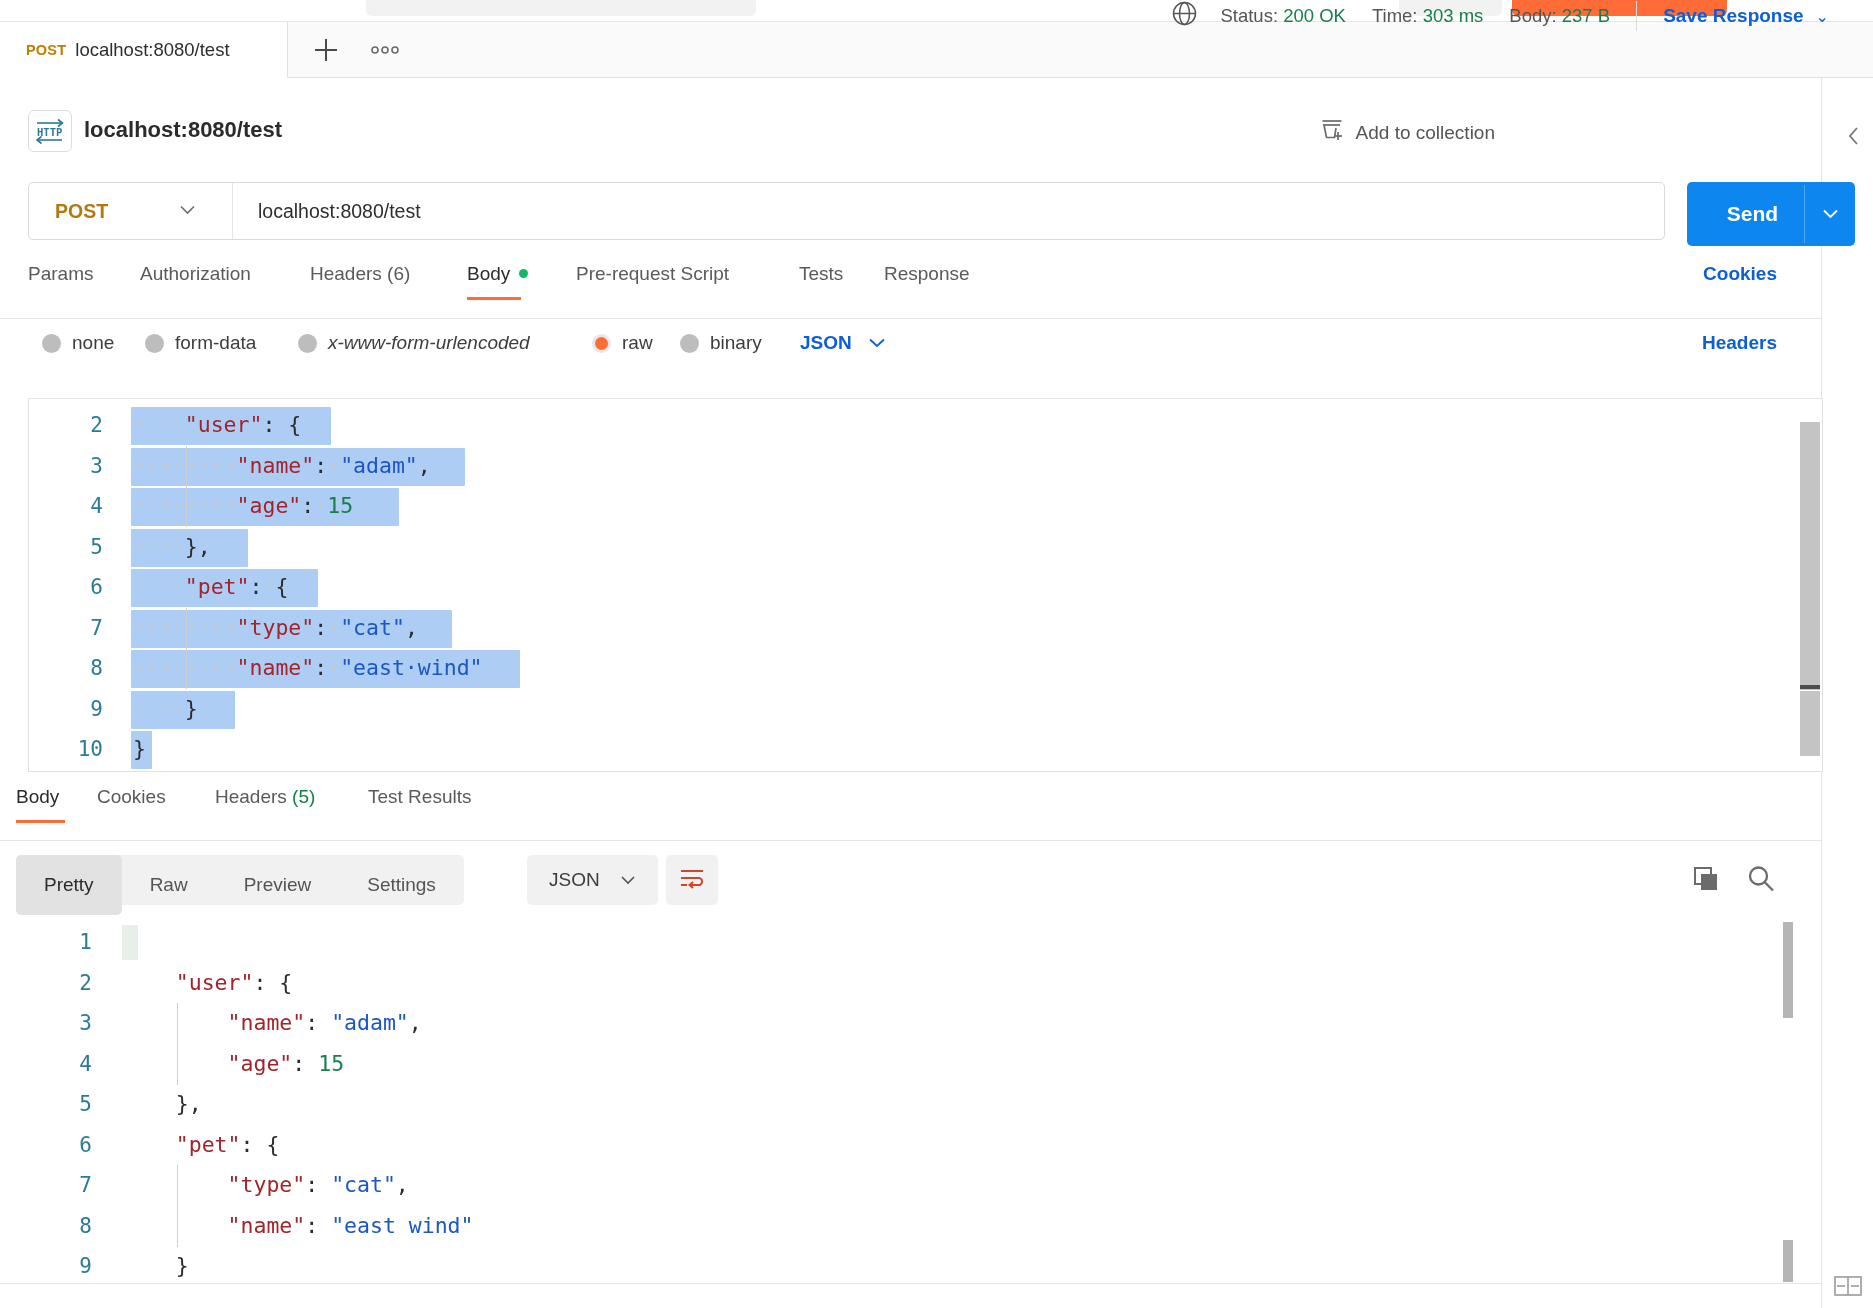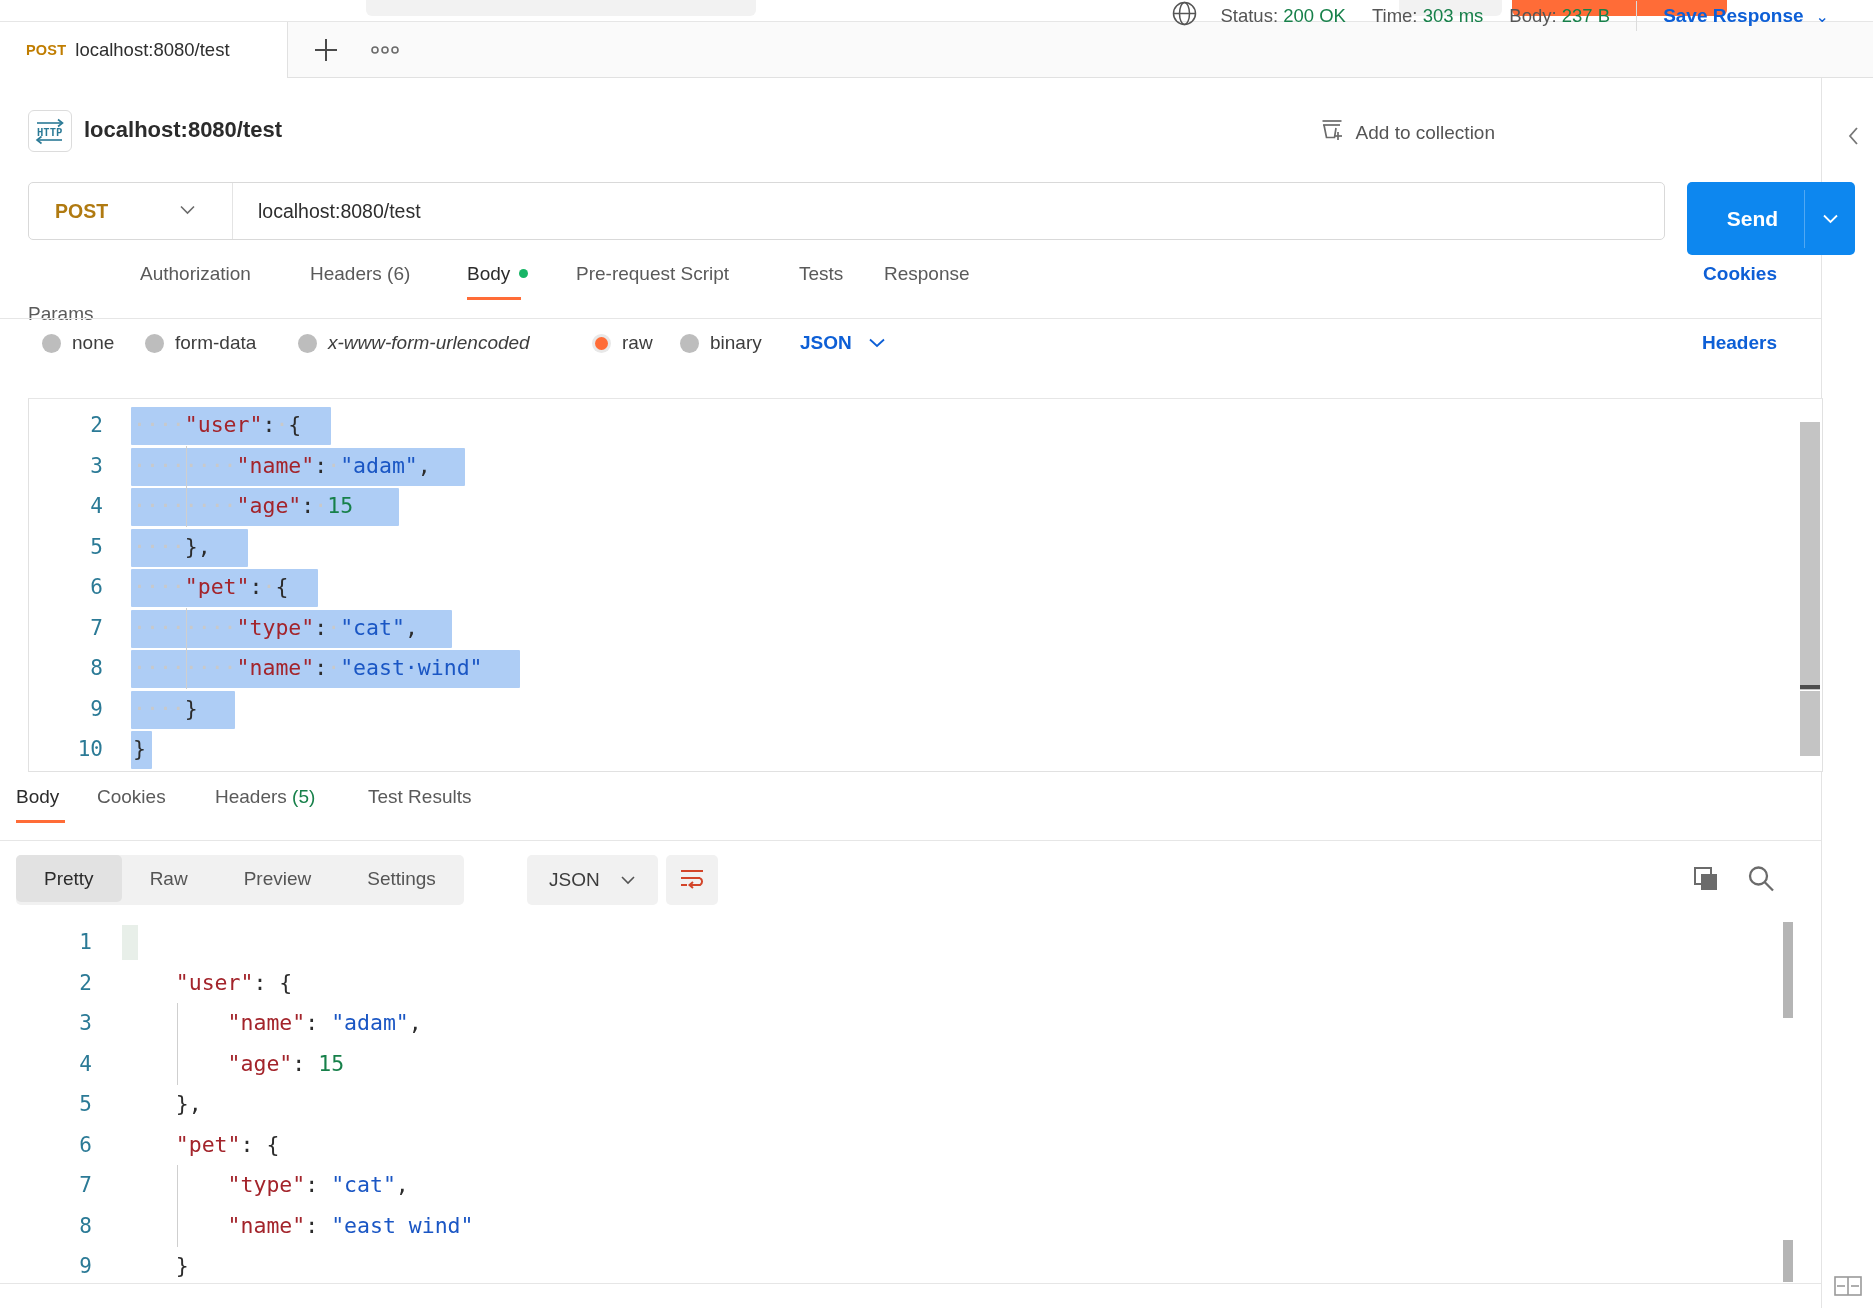--- a/index.html
+++ b/index.html
@@ -74,21 +74,21 @@
     border-right:1px solid #e4e4e4;
   }
   .method-sel .m { font-size:19.5px; font-weight:700; color:#b07a11; }
   .method-sel .chev { position:absolute; right:36px; top:18px; color:#6b6b6b; font-size:16px; }
   .url-input {
     flex:1; border:0; outline:0; background:transparent;
     font-family:"Liberation Sans", sans-serif; font-size:19.5px; color:#2e2e2e;
     padding-left:25px;
   }
   .send-btn {
-    position:absolute; left:1659px; top:0; width:168px; height:73px;
+    position:absolute; left:1659px; top:0; width:168px; height:64px;
     background:#0d87ef; border-radius:5px; color:#fff;
     display:flex; align-items:center; cursor:pointer;
   }
   .send-btn .txt { flex:1; text-align:center; font-size:21px; font-weight:700; padding-left:14px; }
   .send-btn .sep { width:1px; height:58px; background:rgba(255,255,255,.28); }
   .send-btn .dd { width:50px; text-align:center; font-size:17px; }
 
   
   .rtabs { position:absolute; left:0; top:263px; width:1821px; height:56px; }
   .rtabs-line { position:absolute; left:0; top:318px; width:1821px; height:1px; background:#e6e6e6; }
@@ -147,21 +147,21 @@
   .globe { margin-right:22px; }
   .stat { font-size:18.5px; color:#555; margin-right:26px; white-space:nowrap; }
   .stat .v { color:#17804a; }
   .stat-div { width:1px; height:30px; background:#dcdcdc; margin-right:26px; }
   .save-resp { font-size:19px; color:#0d5fd6; font-weight:700; cursor:pointer; white-space:nowrap; }
   .save-resp .c { font-weight:400; margin-left:12px; font-size:16px; }
 
   
   .resp-toolbar { position:absolute; left:16px; top:855px; width:1805px; height:58px; }
   .seg { position:absolute; left:0; top:0; height:50px; background:#f1f1f1; border-radius:5px; display:flex; }
-  .seg-item { height:47px; display:flex; align-items:center; font-size:19px; color:#555; padding:0 28px; cursor:pointer; border-radius:5px; }
+  .seg-item { height:60px; display:flex; align-items:center; font-size:19px; color:#555; padding:0 28px; cursor:pointer; border-radius:5px; }
   .seg-item.active { background:#e2e2e2; color:#2b2b2b; }
   .fmt-sel { position:absolute; left:511px; top:0; height:50px; background:#f1f1f1; border-radius:5px; display:flex; align-items:center; gap:20px; padding:0 22px; cursor:pointer; }
   .fmt-sel .t { font-size:19px; color:#3d3d3d; }
   .fmt-sel .c { font-size:16px; color:#555; }
   .wrap-btn { position:absolute; left:650px; top:0; width:52px; height:50px; background:#f1f1f1; border-radius:5px; display:flex; align-items:center; justify-content:center; cursor:pointer; }
   .copy-btn { position:absolute; right:100px; top:10px; cursor:pointer; }
   .search-btn { position:absolute; right:44px; top:8px; cursor:pointer; }
 
   
   .resp-editor { position:absolute; left:16px; top:922px; width:1805px; height:360px; overflow:hidden; background:#fff; }
@@ -262,21 +262,21 @@
       <span class="sep"></span>
       <span class="dd">
         <svg width="17" height="11" viewBox="0 0 17 11" aria-hidden="true">
           <polyline points="2,2.5 8.5,9 15,2.5" fill="none" stroke="#ffffff" stroke-width="1.8"></polyline>
         </svg>
       </span>
     </div>
   </div>
 
   <div class="rtabs" id="rtabs">
-      <div class="rtab" style="left: 28px; margin-top: 40px;"><span>Params</span></div>
+      <div class="rtab" style="left: 28px;"><span>Params</span></div>
       <div class="rtab" style="left: 140px;"><span>Authorization</span></div>
       <div class="rtab" style="left: 310px;"><span>Headers (6)</span></div>
       <div class="rtab active" style="left: 467px;"><span>Body</span><span class="dot"></span></div>
       <div class="rtab-underline" style="left: 467px; width: 54px;"></div>
       <div class="rtab" style="left: 576px;"><span>Pre-request Script</span></div>
       <div class="rtab" style="left: 790px; margin-left: 9px;"><span>Tests</span></div>
       <div class="rtab" style="left: 884px;"><span>Response</span></div>
       <div class="cookies-link">Cookies</div>
     </div>
   <div class="rtabs-line"></div>

